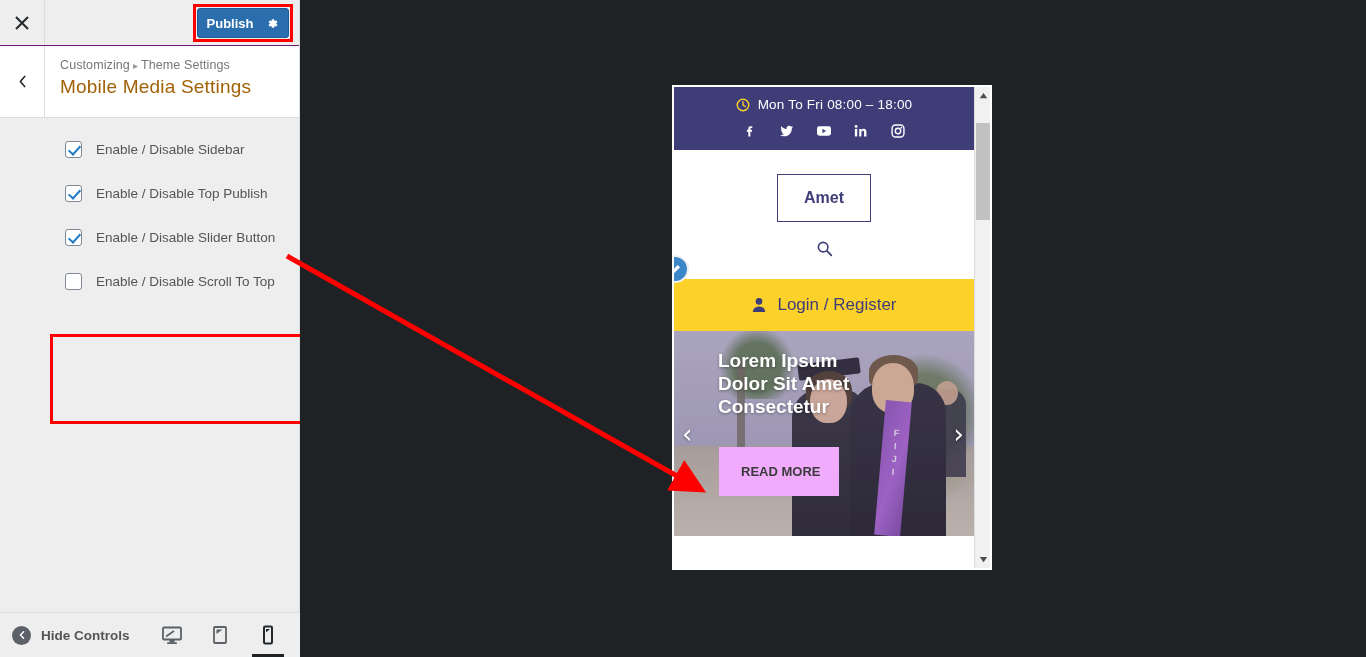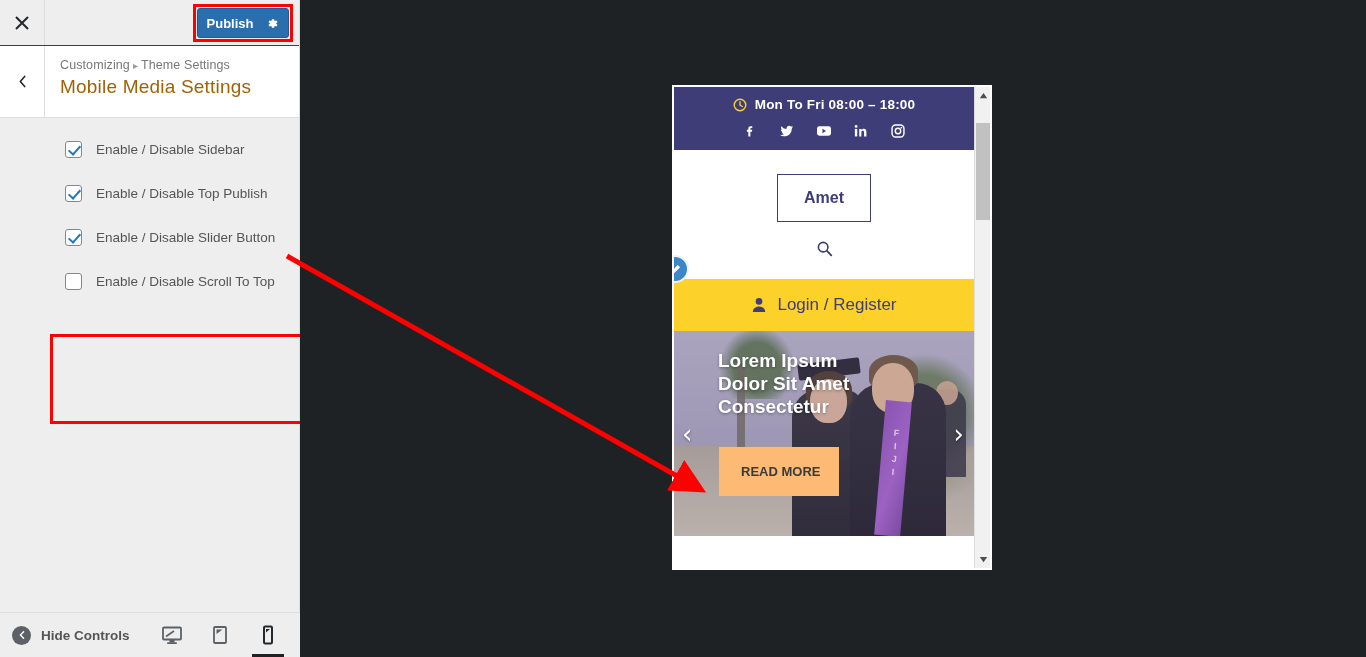--- a/index.html
+++ b/index.html
@@ -178,21 +178,21 @@
     background: #fff;
   }
 
   
   .site-topbar {
     background: #3f3d78;
     padding: 10px 0 12px 0;
     text-align: center;
   }
   .site-hours {
-    color: #fff; font-size: 13.5px; font-weight: bold;
+    color: #fff; font-size: 13.5px; font-weight: normal;
     display: flex; align-items: center; justify-content: center; gap: 8px;
     letter-spacing: .2px;
   }
   .clock-ic { width: 14px; height: 14px; display: block; }
   .site-social {
     margin-top: 12px;
     display: flex; align-items: center; justify-content: center; gap: 23px;
   }
   .site-social svg { width: 14px; height: 14px; fill: #fff; display: block; cursor: pointer; }
 
@@ -335,21 +335,21 @@
   .slider-caption {
     position: absolute; left: 44px; top: 18px;
     width: 160px;
     color: #fff;
     font-size: 19px; font-weight: bold;
     line-height: 23px;
     text-shadow: 0 1px 3px rgba(0,0,0,.35);
   }
   .slider-btn {
     position: absolute; left: 45px; top: 116px;
-    background: #fdba74;
+    background: #f0abfc;
     width: 120px;
     padding: 14px 0 14px 22px;
     color: #3a3a3a; font-size: 13px; font-weight: bold;
     line-height: 21px;
     cursor: pointer;
   }
   .slider-arrow {
     position: absolute; top: 90px;
     color: #fff; font-size: 26px;
     font-family: "DejaVu Sans", sans-serif;

